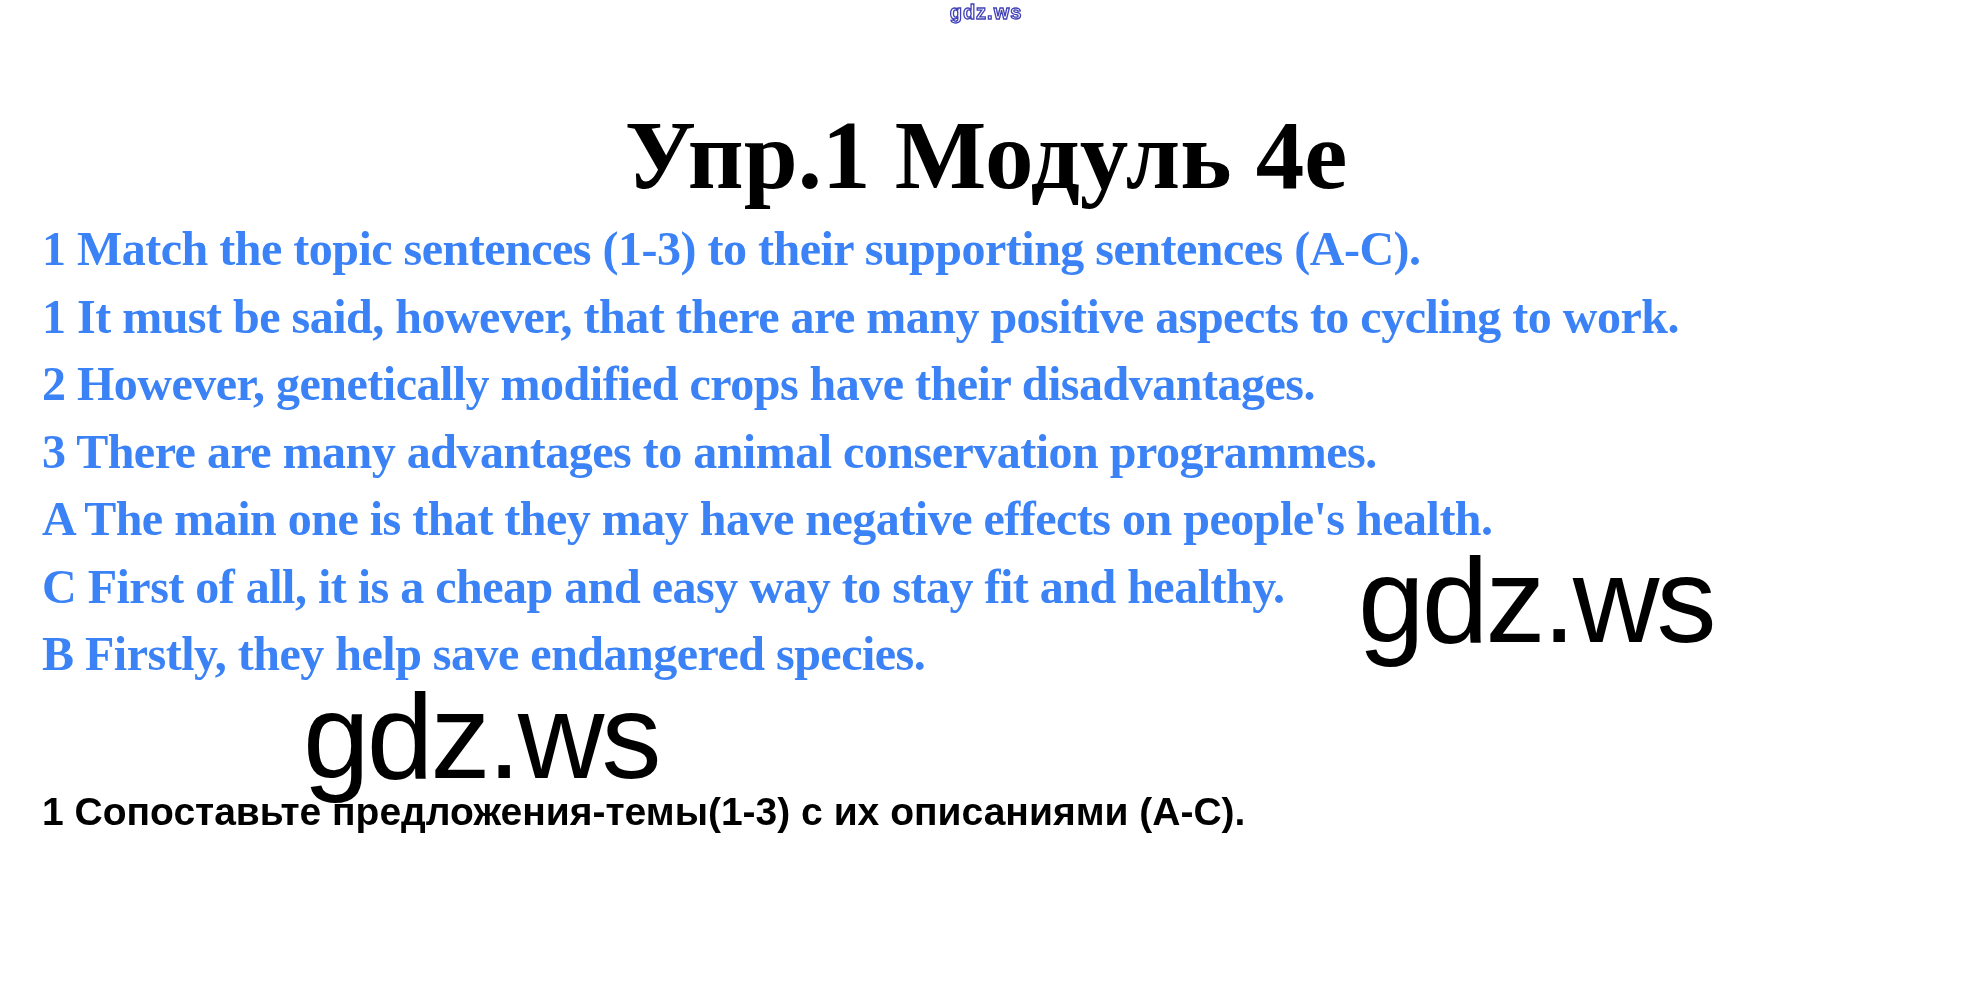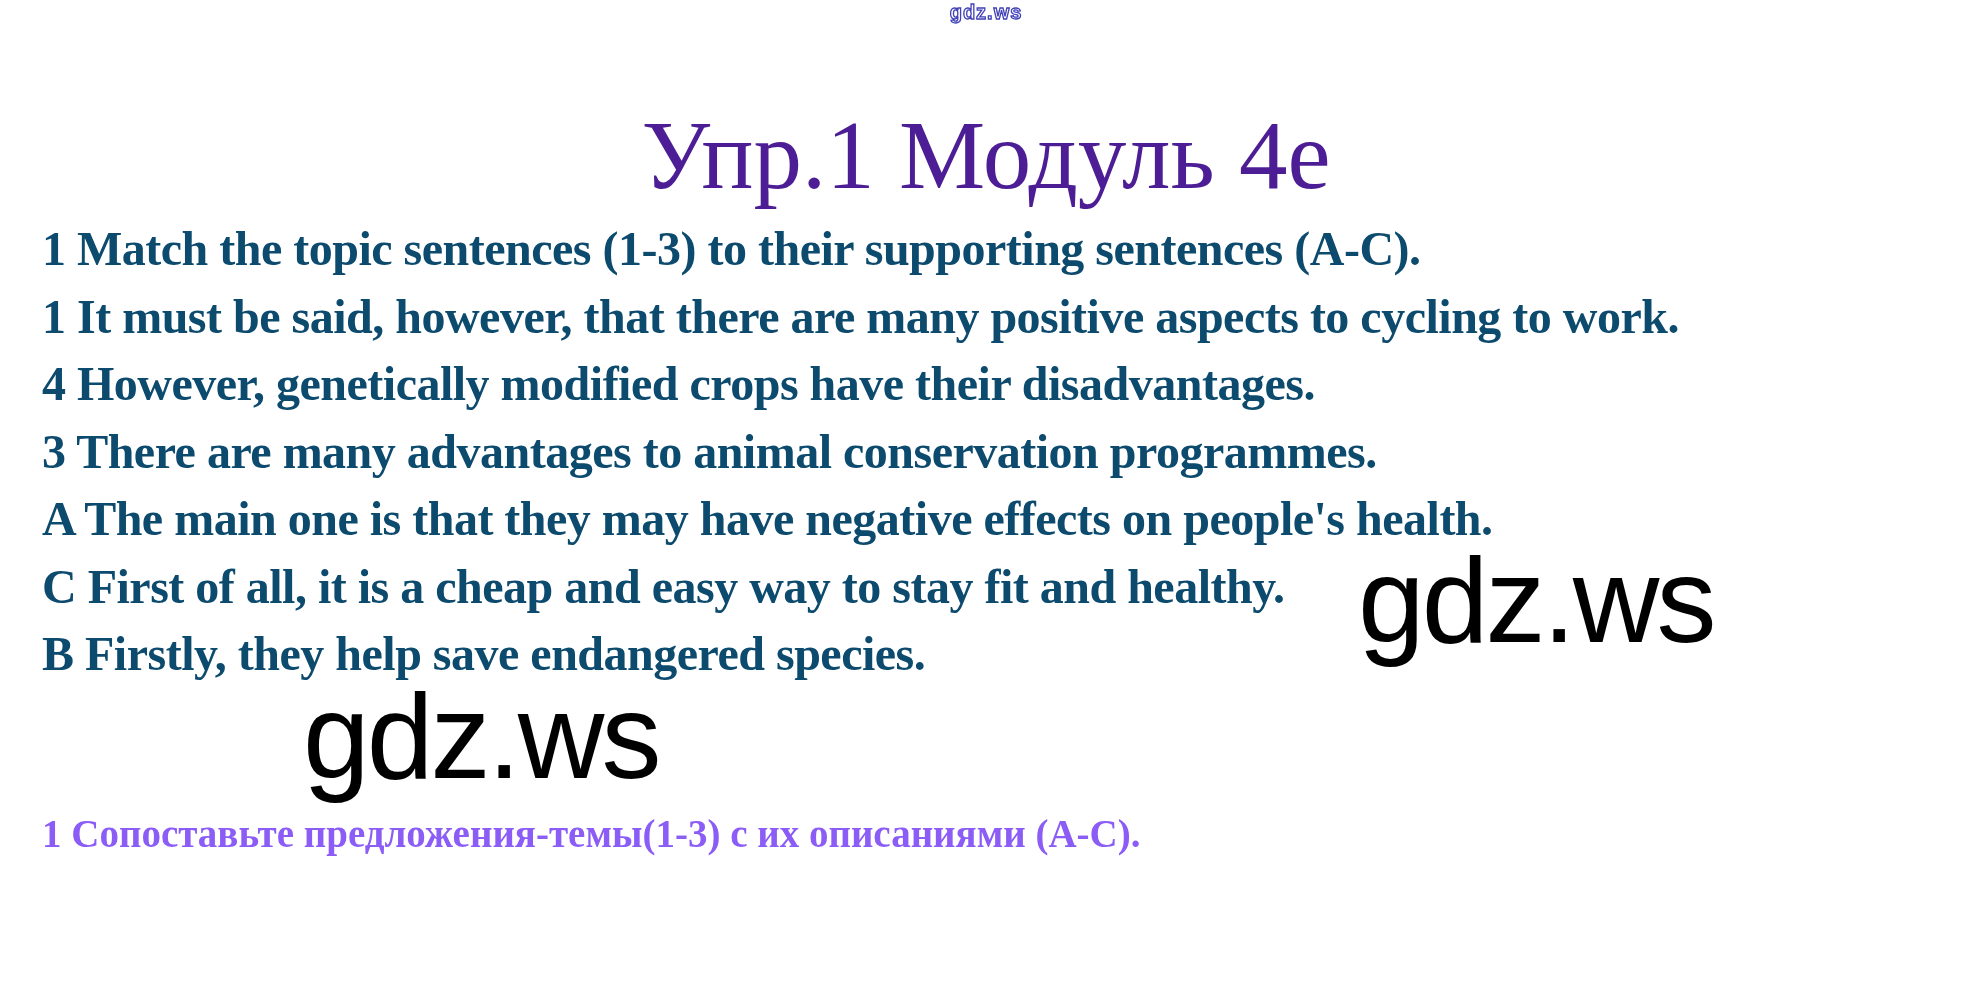--- a/index.html
+++ b/index.html
@@ -25,32 +25,32 @@
     -webkit-text-stroke: 1.3px #4141b8;
     text-stroke: 1.3px #4141b8;
   }
   .page-title {
     position: absolute;
     top: 38px;
     left: 0;
     width: 100%;
     text-align: center;
     font-family: "Liberation Serif", serif;
-    font-weight: normal;
+    font-weight: bold;
     font-size: 97px;
     line-height: 1.1;
-    color: #4c1d95;
+    color: #000000;
     white-space: nowrap;
   }
   .body-text {
     position: absolute;
     top: 215px;
     left: 42px;
     right: 20px;
-    color: #0c4a6e;
+    color: #3b82f6;
   }
   .line {
     font-family: "Liberation Serif", serif;
     font-size: 48px;
     line-height: 67.5px;
     white-space: nowrap;
     letter-spacing: -0.5px;
     font-weight: bold;
   }
   .line.bold {
@@ -64,40 +64,40 @@
     line-height: 1;
     letter-spacing: -3px;
     color: #000000;
     white-space: nowrap;
   }
   .wm-large.wm1 { left: 1358px; top: 540px; }
   .wm-large.wm2 { left: 303px;  top: 676px; }
   .translation {
     position: absolute;
     left: 42px;
-    top: 810px;
-    font-family: Liberation Serif, serif;
+    top: 788px;
+    font-family: Liberation Sans, sans-serif;
     font-weight: bold;
     font-size: 39px;
     line-height: 1.25;
-    color: #8b5cf6;
+    color: #000000;
     white-space: nowrap;
   }
 </style>
 </head>
 <body>
 
 <div class="wm-small">gdz.ws</div>
 
 <h1 class="page-title">Упр.1 Модуль 4e</h1>
 
 <div class="body-text">
   <div class="line bold">1 Match the topic sentences (1-3) to their supporting sentences (A-C).</div>
   <div class="line">1 It must be said, however, that there are many positive aspects to cycling to work.</div>
-  <div class="line">4 However, genetically modified crops have their disadvantages.</div>
+  <div class="line">2 However, genetically modified crops have their disadvantages.</div>
   <div class="line">3 There are many advantages to animal conservation programmes.</div>
   <div class="line">A The main one is that they may have negative effects on people's health.</div>
   <div class="line">C First of all, it is a cheap and easy way to stay fit and healthy.</div>
   <div class="line">B Firstly, they help save endangered species.</div>
 </div>
 
 <div class="wm-large wm1">gdz.ws</div>
 
 <div class="wm-large wm2">gdz.ws</div>
 

